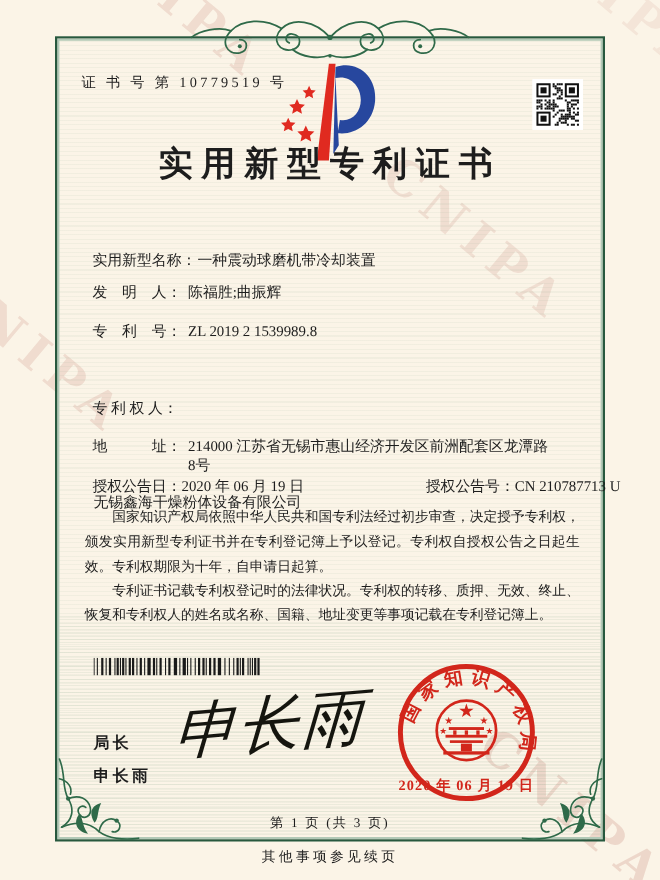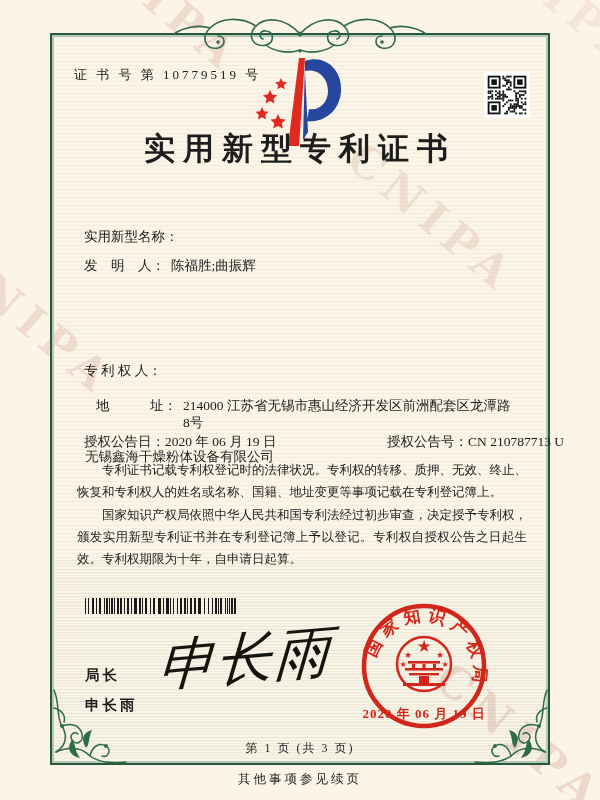--- a/index.html
+++ b/index.html
@@ -33,21 +33,21 @@
   .qr{position:absolute;left:484px;top:72px;width:46px;height:46px;background:#fff;}
 
   .title{position:absolute;left:0;top:128px;width:100%;text-align:center;
          font-size:31px;font-weight:bold;letter-spacing:8px;}
 
   .row{position:absolute;left:84px;font-size:13.5px;display:flex;}
   .row .lbl{flex:0 0 86px;white-space:nowrap;}
   .row .val{margin-left:1px;line-height:17px;}
   #row-0{top:228px;} #row-1{top:257px;} #row-2{top:292px;}
   #row-3{top:327px;} #row-4{top:362px;flex-direction:column;}
-  #row-5{top:397px;margin-left:12px;} #row-5 .val{width:334px;}
+  #row-5{top:397px;} #row-5 .val{width:334px;}
   .grant-row{position:absolute;left:84px;top:433px;font-size:13.5px;white-space:nowrap;}
   .grant-no{position:absolute;left:303px;top:0;}
   .grant-row .inner{position:relative;display:block;width:470px;}
 
   .paras{position:absolute;left:77px;top:459px;width:450px;font-size:12.5px;
          line-height:1.78;text-align:justify;}
   .paras p{margin:0;text-indent:2em;font-family:"DejaVu Serif","Liberation Serif",serif;}
 
   .barcode{position:absolute;left:85px;top:598px;width:155px;height:16px;}
 
@@ -274,46 +274,51 @@
         <rect x="18" y="4" width="3" height="3" fill="#111"></rect>
         <rect x="2" y="16" width="7" height="7" fill="#111"></rect>
         <rect x="3" y="17" width="5" height="5" fill="#fff"></rect>
         <rect x="4" y="18" width="3" height="3" fill="#111"></rect>
       </svg>
 
     <div class="title">实用新型专利证书</div>
 
     <div class="row" id="row-0">
       <span class="lbl">实用新型名称：</span>
+      <span class="val">一种震动球磨机带冷却装置</span>
     </div>
     <div class="row" id="row-1">
       <span class="lbl">发　明　人：</span>
       <span class="val">陈福胜;曲振辉</span>
+    </div>
+    <div class="row" id="row-2">
+      <span class="lbl">专　利　号：</span>
+      <span class="val">ZL 2019 2 1539989.8</span>
     </div>
     <div class="row" id="row-4">
       <span class="lbl">专 利 权 人：</span>
       <span class="val">无锡鑫海干燥粉体设备有限公司</span>
     </div>
     <div class="row" id="row-5">
       <span class="lbl">地　　　址：</span>
       <span class="val">214000 江苏省无锡市惠山经济开发区前洲配套区龙潭路8号</span>
     </div>
 
     <div class="grant-row">
       <span class="inner">
         <span>授权公告日：</span><span>2020 年 06 月 19 日</span>
         <span class="grant-no">
           <span>授权公告号：</span><span>CN 210787713 U</span>
         </span>
       </span>
     </div>
 
     <div class="paras">
+      <p>国家知识产权局依照中华人民共和国专利法经过初步审查，决定授予专利权，颁发实用新型专利证书并在专利登记簿上予以登记。专利权自授权公告之日起生效。专利权期限为十年，自申请日起算。</p>
       <p>专利证书记载专利权登记时的法律状况。专利权的转移、质押、无效、终止、恢复和专利权人的姓名或名称、国籍、地址变更等事项记载在专利登记簿上。</p>
-      <p>国家知识产权局依照中华人民共和国专利法经过初步审查，决定授予专利权，颁发实用新型专利证书并在专利登记簿上予以登记。专利权自授权公告之日起生效。专利权期限为十年，自申请日起算。</p>
     </div>
 
     <svg class="barcode" id="barcode-svg" width="155" height="16" viewBox="0 0 155 16">
         <rect x="0" y="0" width="1" height="16" fill="#1a1a1a"></rect>
         <rect x="3" y="0" width="1" height="16" fill="#1a1a1a"></rect>
         <rect x="7" y="0" width="2" height="16" fill="#1a1a1a"></rect>
         <rect x="11" y="0" width="1" height="16" fill="#1a1a1a"></rect>
         <rect x="14" y="0" width="2" height="16" fill="#1a1a1a"></rect>
         <rect x="19" y="0" width="1" height="16" fill="#1a1a1a"></rect>
         <rect x="21" y="0" width="2" height="16" fill="#1a1a1a"></rect>

